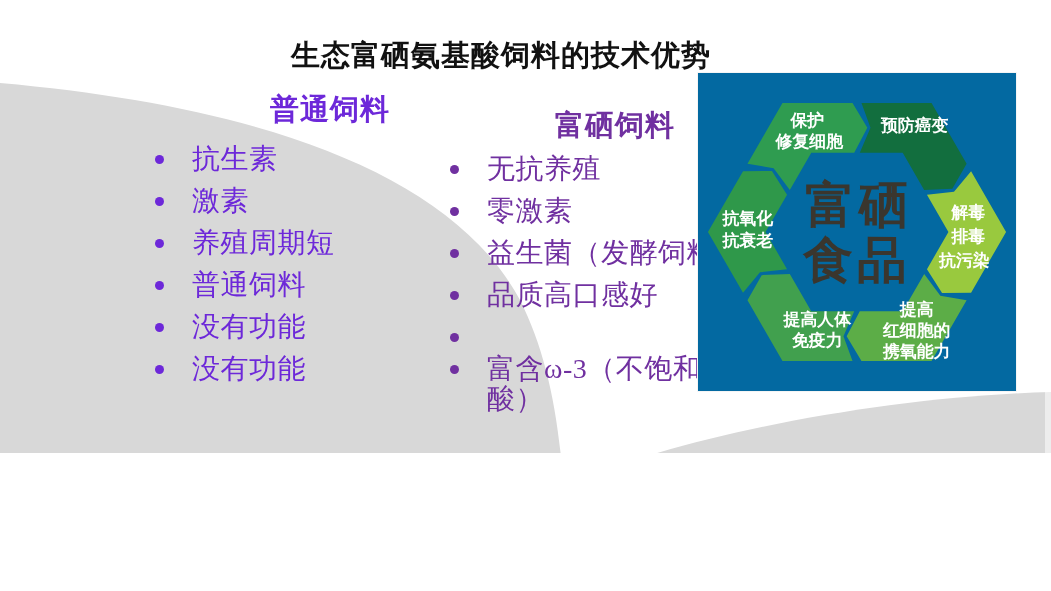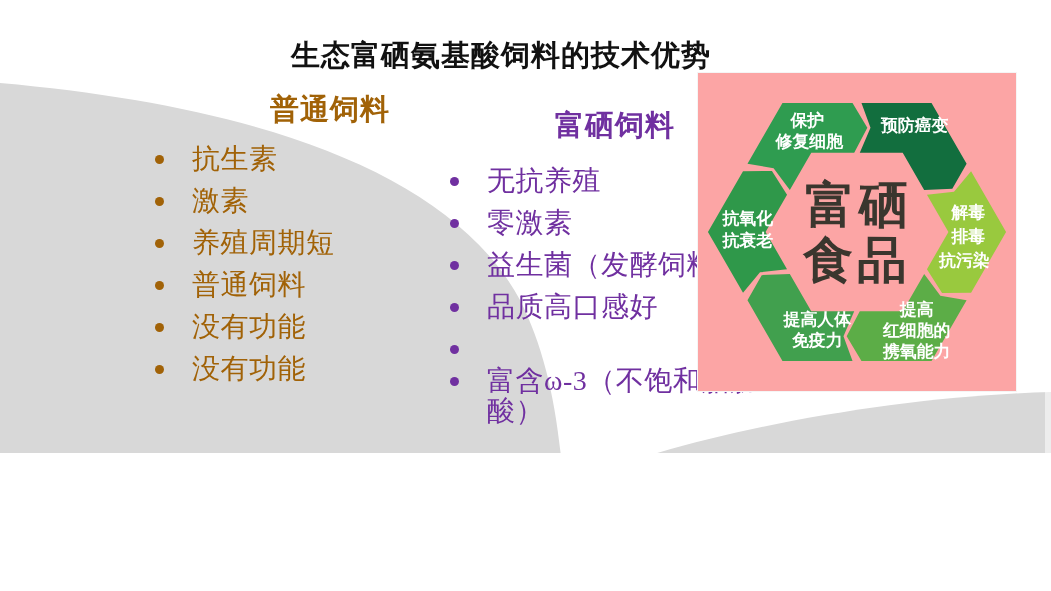--- a/index.html
+++ b/index.html
@@ -12,38 +12,38 @@
     font-family:"Liberation Serif","DejaVu Serif",serif;
   }
   .bg { position:absolute; left:0; top:0; z-index:0; }
   .slide-title {
     position:absolute; left:0; top:36px; width:1002px; z-index:2;
     text-align:center;
     font-size:29px; font-weight:bold; color:#111111;
     letter-spacing:1px;
   }
   .col { position:absolute; z-index:2; }
-  .col-left  { left:147px; top:90px;  width:300px; color:#a16207; }
+  .col-left  { left:147px; top:90px;  width:300px; color:#6d28d9; }
   .col-right { left:442px; top:106px; width:332px; color:#7030a0; }
   .col-header {
     font-size:29px; font-weight:bold; text-align:center;
     letter-spacing:1px;
   }
   .col-left  .col-header { padding-left:66px; margin-bottom:14px; }
-  .col-right .col-header { padding-left:14px; margin-bottom:20px; }
+  .col-right .col-header { padding-left:14px; margin-bottom:8px; }
   .li { display:flex; align-items:flex-start; margin-bottom:12px; }
   .dot {
     flex:none; width:9px; height:9px; border-radius:50%;
     background:currentColor; margin:11px 28px 0 8px;
   }
   .txt { font-size:28px; line-height:30px; letter-spacing:0.5px; }
   .col-right .txt { max-width:292px; }
   .photo {
     position:absolute; left:697px; top:72px; width:320px; height:320px;
-    background:#fca5a5; z-index:3; border:1px solid #f5f5f5;
+    background:#0369a1; z-index:3; border:1px solid #f5f5f5;
   }
   .photo svg { display:block; width:100%; height:100%; }
   .seg-label {
     font-family:"Liberation Sans","DejaVu Sans",sans-serif;
     font-weight:bold; font-size:17px; fill:#ffffff;
     text-anchor:middle;
   }
   .center-label {
     font-family:"Liberation Serif","DejaVu Serif",serif;
     font-weight:bold; font-size:50px; fill:#3a362e;

